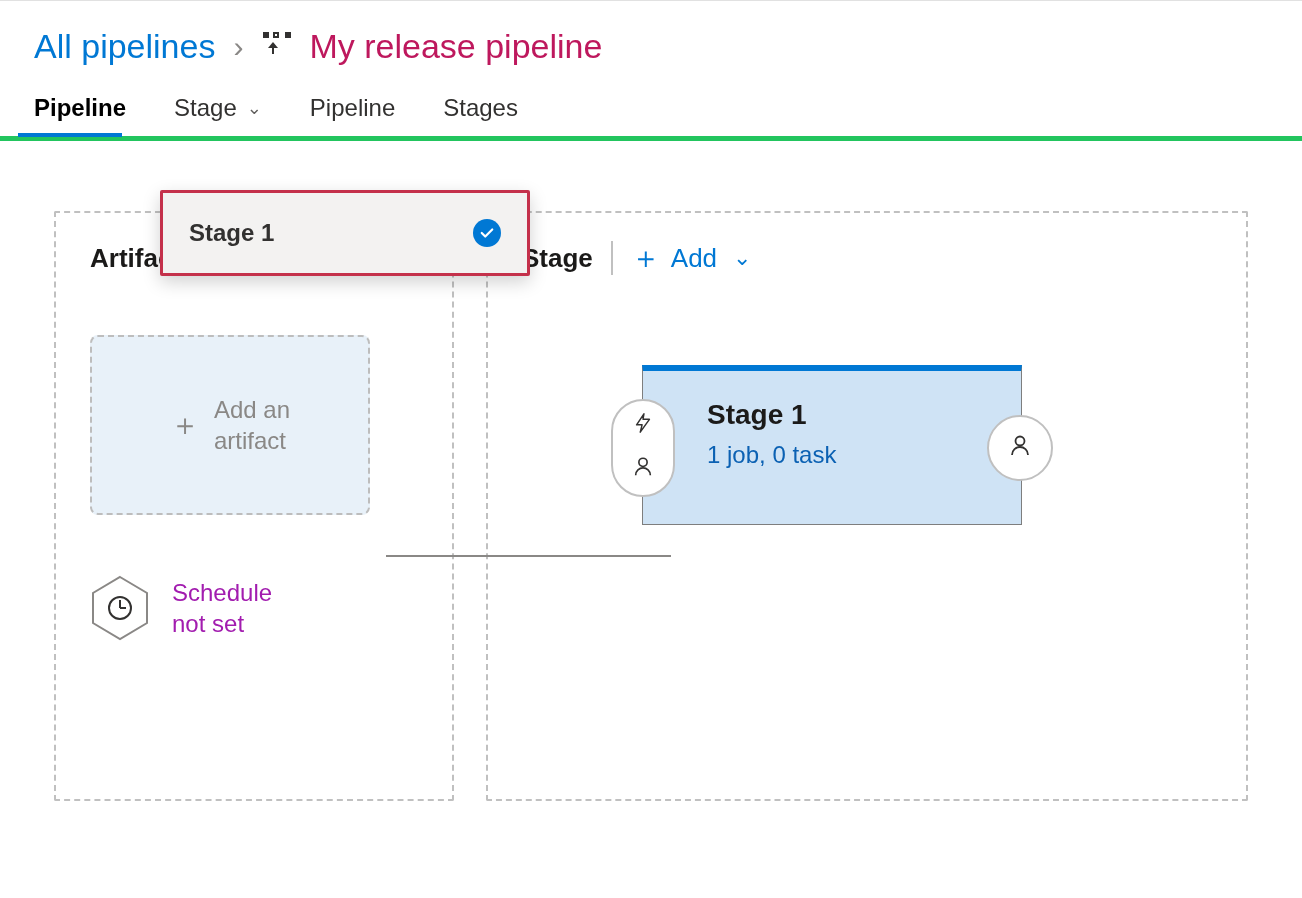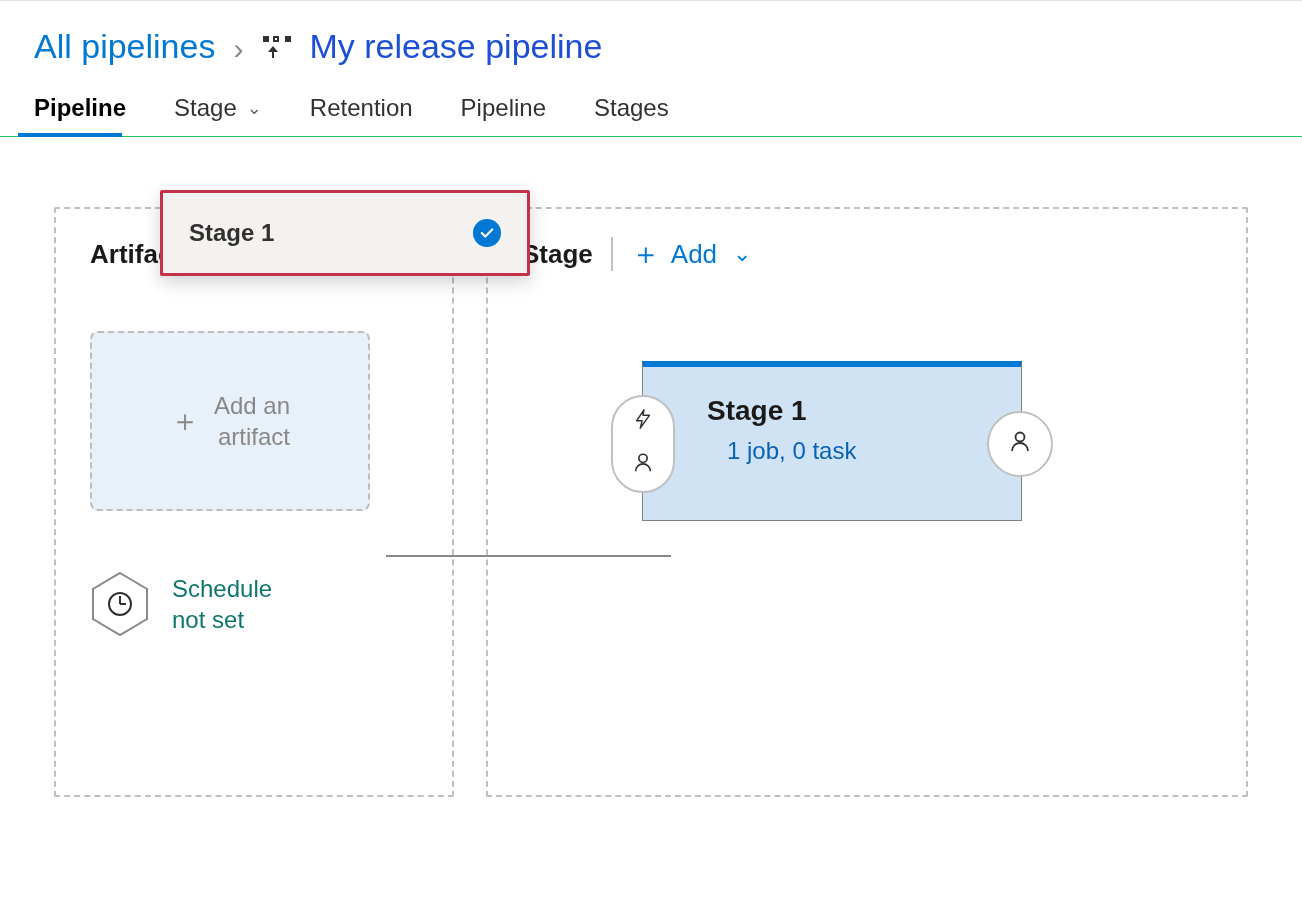--- a/index.html
+++ b/index.html
@@ -9,47 +9,47 @@
       color: #323130;
       width: 1302px;
       height: 898px;
     }
     
     .page { border-top: 1px solid #e1e1e1; }
 
     
     .breadcrumb {
       display: flex;
-      align-items: flex-end;
+      align-items: center;
       gap: 18px;
       padding: 26px 34px 20px 34px;
       font-size: 34px;
       font-weight: 400;
     }
     .breadcrumb .all-link { color: #0078d4; cursor: pointer; }
     .breadcrumb .chevron { color: #8a8886; font-size: 30px; }
     .pipeline-glyph {
       display: inline-block;
       position: relative;
       width: 30px; height: 30px;
     }
     .pipeline-glyph .sq { position: absolute; background:#323130; }
     .pipeline-glyph .a{ width:6px;height:6px;left:2px;top:0;}
     .pipeline-glyph .b{ width:6px;height:6px;left:12px;top:0;border:2px solid #323130;background:transparent;}
     .pipeline-glyph .c{ width:6px;height:6px;left:24px;top:0;}
     .pipeline-glyph .arr{ position:absolute; top:12px; left:11px; width:2px;height:10px;background:#323130;}
     .pipeline-glyph .arrh::before{content:'';position:absolute;top:10px;left:7px;border-left:5px solid transparent;border-right:5px solid transparent;border-bottom:6px solid #323130;}
-    .breadcrumb .title { color:#1d4ed8; }
+    .breadcrumb .title { color:#be185d; }
 
     
     .tabs {
       display: flex;
       gap: 48px;
       padding: 0 34px;
-      border-bottom: 1px solid #22c55e;
+      border-bottom: 5px solid #22c55e;
       font-size: 24px;
       color: #323130;
       position: relative;
     }
     .tabs .tab {
       padding: 8px 0 14px 0;
       cursor: pointer;
       display: flex; align-items: center; gap:10px;
     }
     .tabs .tab.active { font-weight: 600; color:#000; }
@@ -118,47 +118,47 @@
       width: 280px; height: 180px;
       border: 2px dashed #bdbdbd;
       border-radius:8px;
       background:#e8f1f9;
       display:flex; align-items:center; justify-content:center;
       gap:14px;
       margin-top:60px;
       cursor:pointer;
     }
     .artifact-box .plus { color:#8a8886; font-size:30px;}
-    .artifact-box .txt { color:#8a8886; font-size:24px; line-height:1.3;text-align:right;}
+    .artifact-box .txt { color:#8a8886; font-size:24px; line-height:1.3;}
 
     
     .schedule-row {
       display:flex; align-items:center; gap:22px;
       margin-top: 60px;
       cursor:pointer;
     }
     .hex {
       width:60px; height:66px; position:relative; display:flex;align-items:center;justify-content:center;
     }
     .hex svg{width:60px;height:66px;}
-    .schedule-row .txt { color:#0f766e; font-size:24px; line-height:1.3;}
+    .schedule-row .txt { color:#a21caf; font-size:24px; line-height:1.3;}
 
     
     .stage-wrap{ display:flex; align-items:center; margin-top:90px; position:relative; margin-left:120px;}
     .stage-card {
       width: 380px; height: 160px;
       background:#cfe3f5;
       border:1px solid #7e7e7e;
       border-top:6px solid #0078d4;
       padding: 28px 30px 20px 64px;
       position:relative;
       cursor:pointer;
     }
     .stage-card .name{ font-size:28px; font-weight:700; color:#1b1a19;}
-    .stage-card .sub{ color:#0b61b3; font-size:24px; margin-top:10px; cursor:pointer; display:inline-block;margin-left:20px;}
+    .stage-card .sub{ color:#0b61b3; font-size:24px; margin-top:10px; cursor:pointer; display:inline-block;}
     .bubble {
       width:64px; height:98px; background:#fff; border:2px solid #c0c0c0;
       border-radius:34px; display:flex; flex-direction:column; align-items:center; justify-content:center;
       position:absolute; gap:12px;
       cursor:pointer;
     }
     .bubble.left{ left:-32px; top:28px;}
     .bubble.right{ right:-32px; top:44px; height:66px; width:66px; border-radius:50%;}
     .ico{ font-size:26px; color:#323130; }
 
@@ -187,21 +187,20 @@
     </span>
     <span class="title">My release pipeline</span>
   </div>
 
   <div class="tabs">
     <div class="tab active">Pipeline</div>
     <div class="tab">
       <span>Stage</span>
       <span class="chev-down">⌄</span>
     </div>
-    <div class="tab">Retention</div>
     <div class="tab">Pipeline</div>
     <div class="tab">Stages</div>
   </div>
 
   <div class="tasks-dropdown">
     <div class="item">
       <span>Stage 1</span>
       <span class="check-circle">
         <svg viewBox="0 0 16 16" width="14" height="14">
             <path d="M2 8 l4 4 l8 -8" stroke="#fff" stroke-width="2.5" fill="none" stroke-linecap="round" stroke-linejoin="round"></path>

